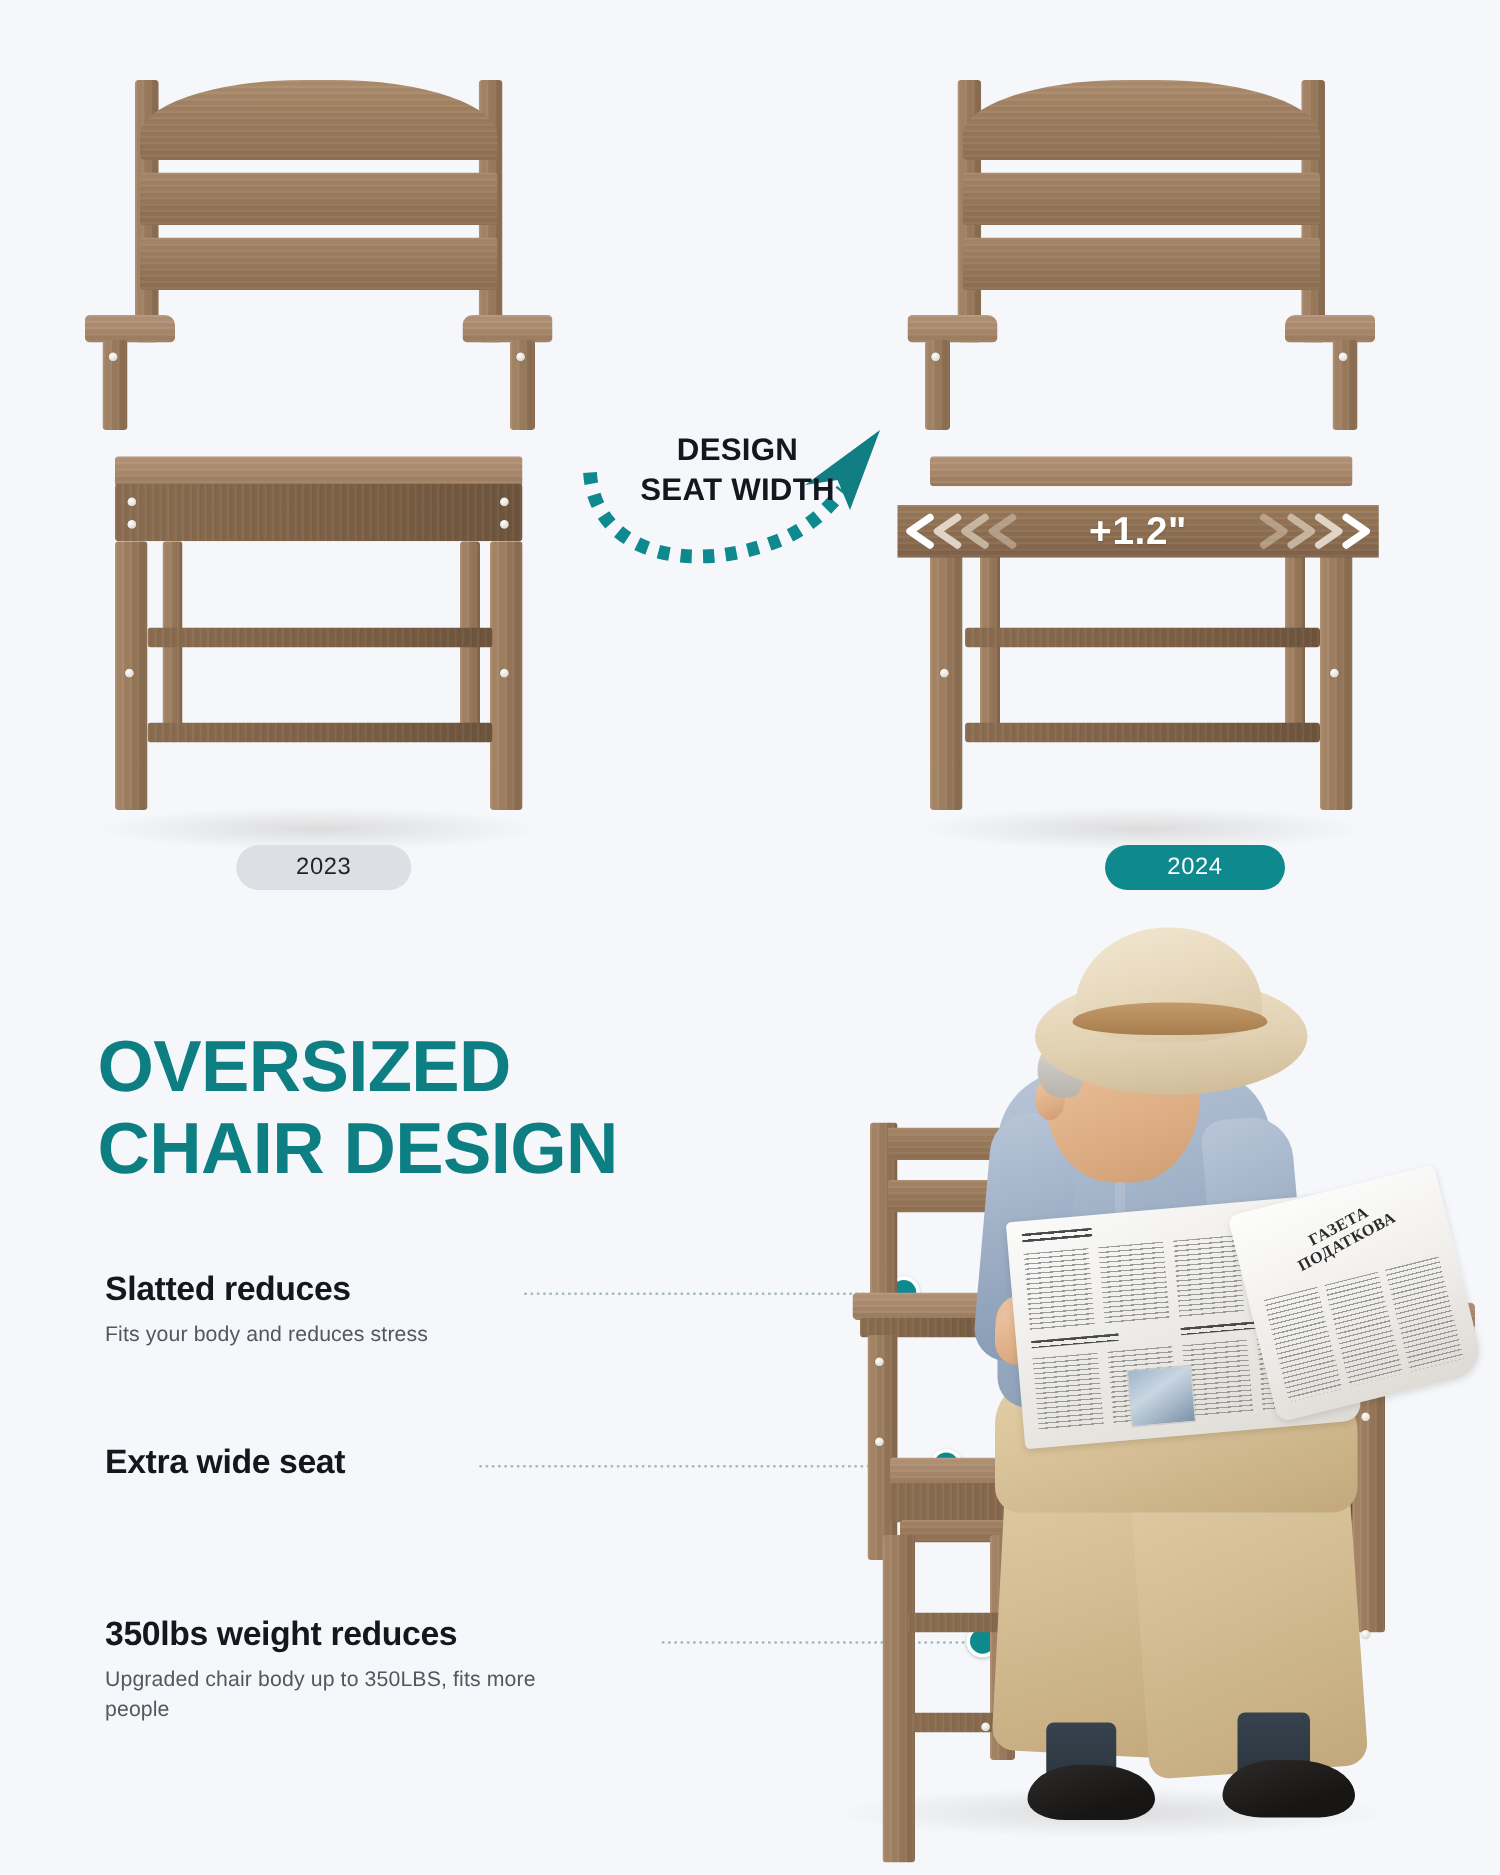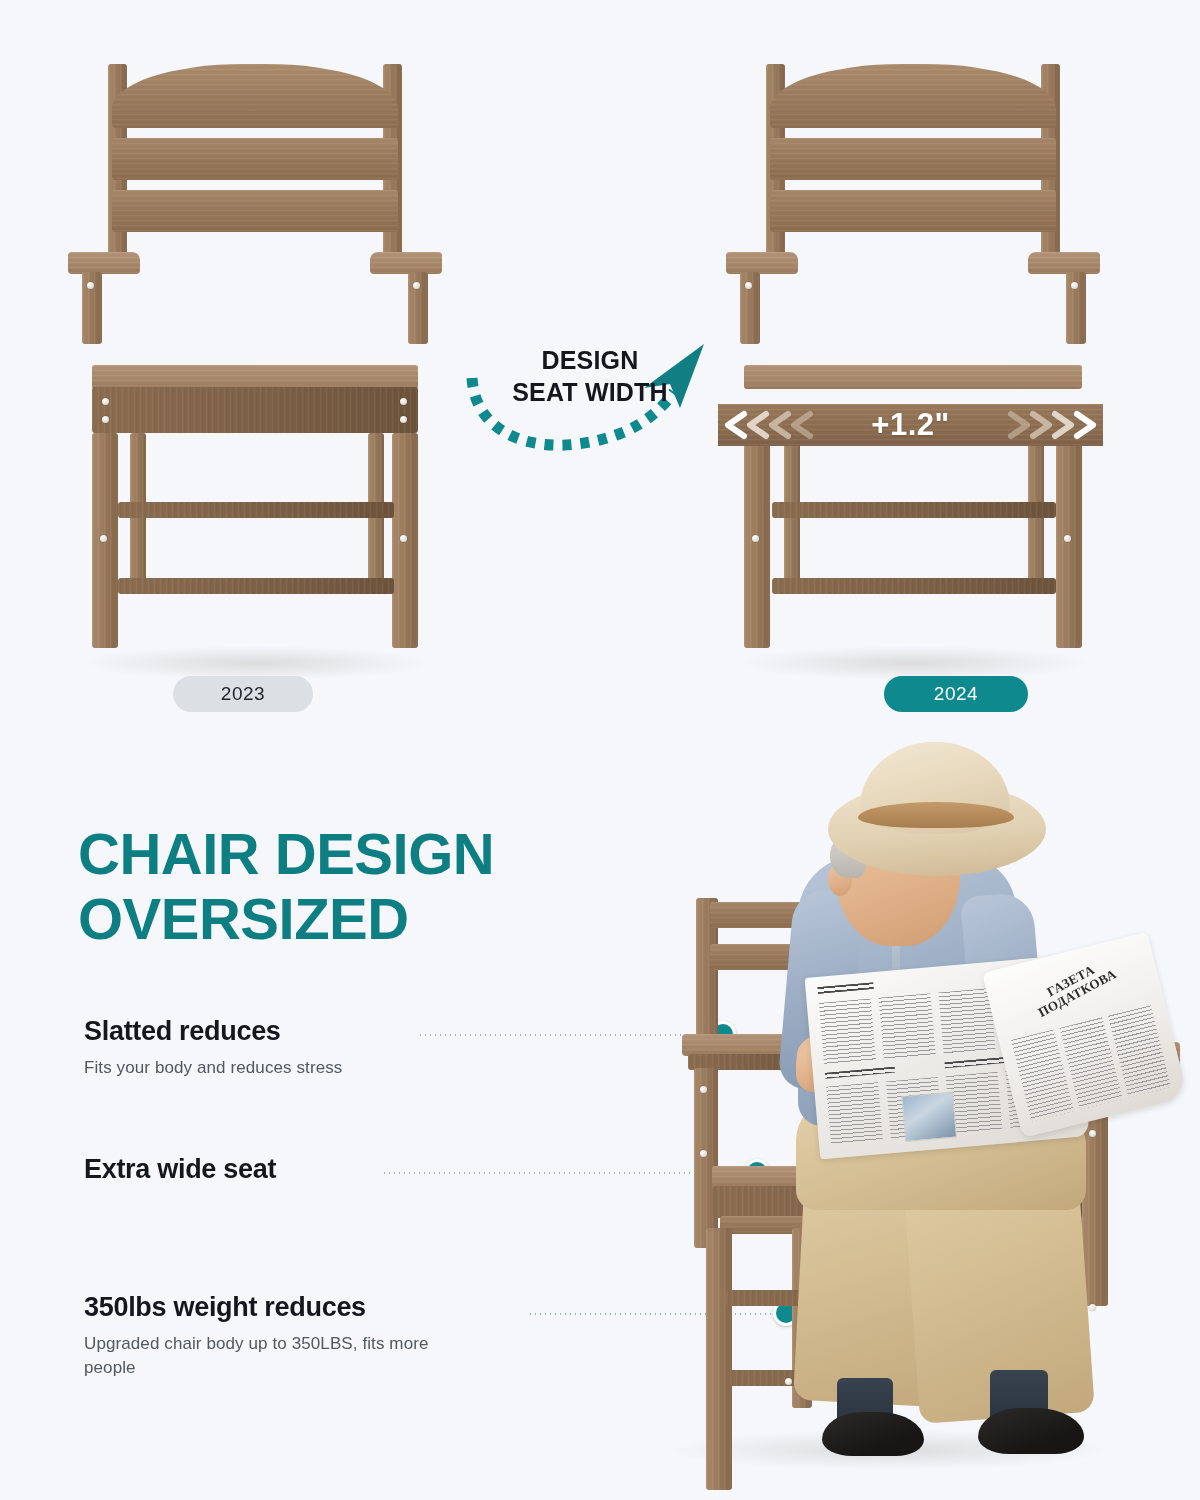--- a/index.html
+++ b/index.html
@@ -297,26 +297,26 @@
     <svg width="250" height="130" viewBox="0 0 250 130">
       <path d="M10 42 C14 108 92 124 162 96 C185 86 200 72 212 56" fill="none" stroke="#0e8a8e" stroke-width="11" stroke-linecap="butt" stroke-dasharray="9 9"></path>
       <polygon points="242,8 218,72 208,48 182,52" fill="#117e84"></polygon>
     </svg>
     <div class="upgrade-text">
       <div>DESIGN</div>
       <div>SEAT WIDTH</div>
     </div>
   </div>
 
-  <div class="year-badge year-2023" style="left:173px; top:676px; width:140px;">2023</div>
+  <div class="year-badge year-2023" style="left:189px; top:676px; width:140px;">2023</div>
   <div class="year-badge year-2024" style="left:884px; top:676px; width:144px;">2024</div>
 
   <div class="headline">
+    <div>OVERSIZED</div>
     <div>CHAIR DESIGN</div>
-    <div>OVERSIZED</div>
   </div>
 
   <div class="feature" style="top:1016px;">
     <div class="feature-title">Slatted reduces</div>
     <div class="feature-desc">Fits your body and reduces stress</div>
   </div>
   <div class="connector" style="left:418px; top:1034px; width:305px;"></div>
   <div class="hot-dot" style="left:710px; top:1021px;"></div>
 
   <div class="feature" style="top:1154px;">

